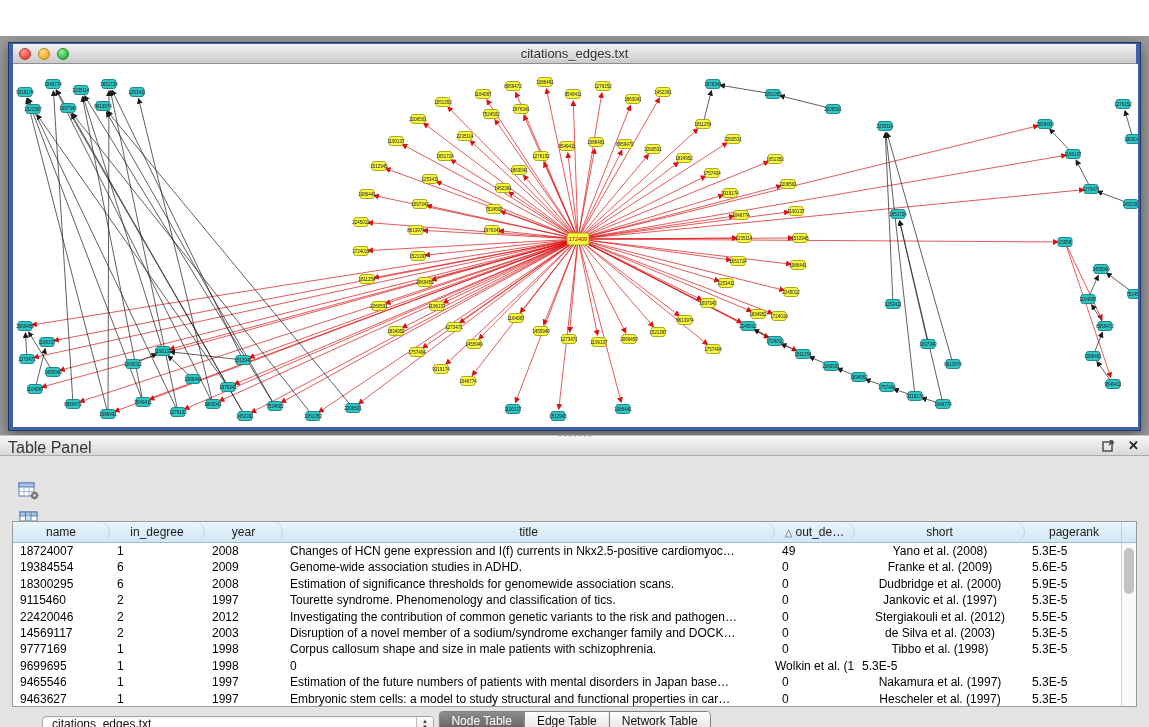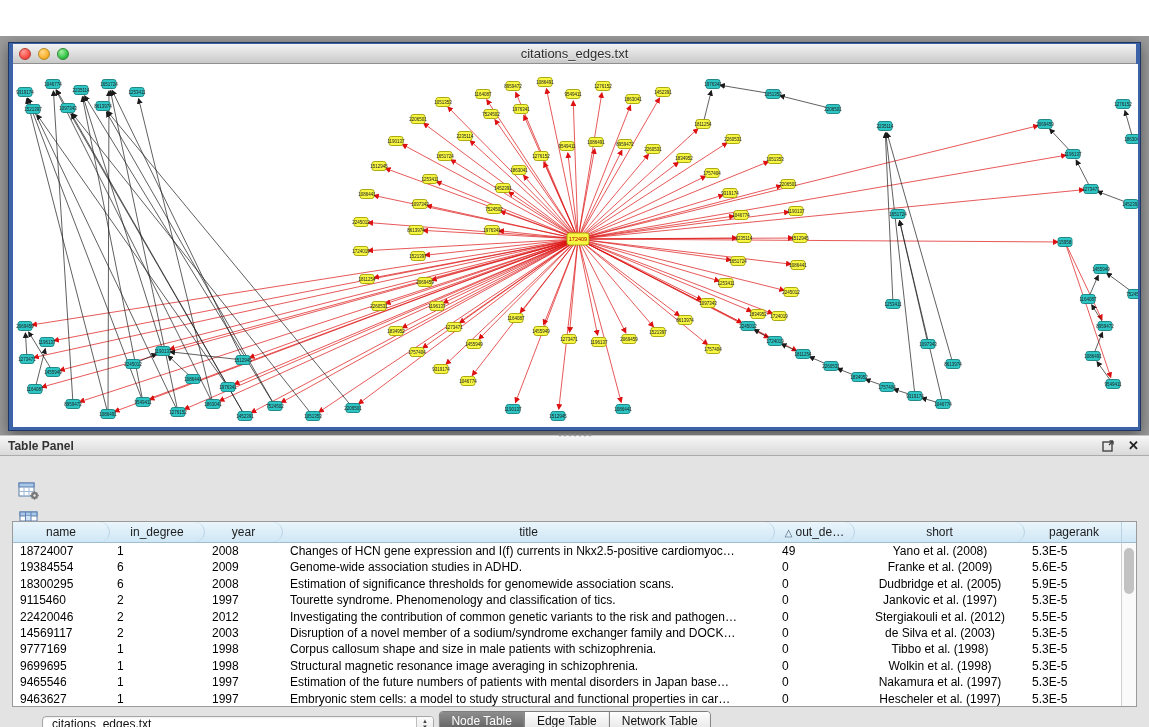--- a/index.html
+++ b/index.html
@@ -20,21 +20,21 @@
   .tl.green { background:radial-gradient(circle at 35% 30%, #a4eda0, #35c649 60%, #23913a); border:1px solid #2a8a33; }
   .win-title { text-align:center; font-size:13px; line-height:19px; color:#2e2e2e; text-shadow:0 1px 0 rgba(255,255,255,.7); }
   .net-canvas { position:relative; width:1125px; height:363px; background:#ffffff; overflow:hidden; }
   .net-canvas svg { display:block; }
   .net-canvas text { pointer-events:none; }
 
   
   .table-panel { position:absolute; left:0; top:399px; width:1149px; height:328px; background:#e3e3e3; }
   .panel-header { position:absolute; left:0; top:0; width:100%; height:21px;
     background:linear-gradient(#f7f7f7,#d9d9d9); border-top:1px solid #c4c4c4; border-bottom:1px solid #ababab; }
-  .panel-title { position:absolute; left:8px; top:3px; font-size:12px; color:#333;font-weight:bold; }
+  .panel-title { position:absolute; left:8px; top:3px; font-size:16px; color:#333; }
   .panel-header-icons { position:absolute; right:8px; top:2px; display:flex; gap:10px; align-items:center; }
   .ph-icon { width:15px; height:15px; display:flex; align-items:center; justify-content:center; cursor:default; }
   .close-x { font-size:13px; font-weight:bold; color:#222; line-height:15px; }
   .divider-grip { position:absolute; left:50%; top:-4px; transform:translateX(-50%); width:34px; height:6px;
     background:radial-gradient(circle, #8a8a8a 1px, transparent 1.4px); background-size:5px 5px; background-position:center; }
 
   .toolbar { position:absolute; left:16px; top:46px; height:32px; display:flex; align-items:flex-start; gap:9px;flex-direction:column; }
   .tb-btn { width:26px; height:26px; display:flex; align-items:center; justify-content:center; border-radius:3px; }
   .fx { font-family:"Liberation Serif", serif; font-style:italic; font-size:15px; color:#222; }
   .combo { margin-left:26px; width:392px; height:22px; background:#ffffff; border:1px solid #a6a6a6; border-radius:4px;
@@ -608,21 +608,21 @@
             <div class="tcell">0</div>
             <div class="tcell center">Franke et al. (2009)</div>
             <div class="tcell">5.6E-5</div>
           </div>
           <div class="trow cols">
             <div class="tcell">18300295</div>
             <div class="tcell">6</div>
             <div class="tcell">2008</div>
             <div class="tcell">Estimation of significance thresholds for genomewide association scans.</div>
             <div class="tcell">0</div>
-            <div class="tcell center">Dudbridge et al. (2005)</div>
+            <div class="tcell center">Dudbridge et al. (2000)</div>
             <div class="tcell">5.9E-5</div>
           </div>
           <div class="trow cols">
             <div class="tcell">9115460</div>
             <div class="tcell">2</div>
             <div class="tcell">1997</div>
             <div class="tcell">Tourette syndrome. Phenomenology and classification of tics.</div>
             <div class="tcell">0</div>
             <div class="tcell center">Jankovic et al. (1997)</div>
             <div class="tcell">5.3E-5</div>
@@ -651,21 +651,20 @@
             <div class="tcell">1998</div>
             <div class="tcell">Corpus callosum shape and size in male patients with schizophrenia.</div>
             <div class="tcell">0</div>
             <div class="tcell center">Tibbo et al. (1998)</div>
             <div class="tcell">5.3E-5</div>
           </div>
           <div class="trow cols">
             <div class="tcell">9699695</div>
             <div class="tcell">1</div>
             <div class="tcell">1998</div>
-            <div class="tcell">Structural magnetic resonance image averaging in schizophrenia.</div>
             <div class="tcell">0</div>
             <div class="tcell center">Wolkin et al. (1998)</div>
             <div class="tcell">5.3E-5</div>
           </div>
           <div class="trow cols">
             <div class="tcell">9465546</div>
             <div class="tcell">1</div>
             <div class="tcell">1997</div>
             <div class="tcell">Estimation of the future numbers of patients with mental disorders in Japan base…</div>
             <div class="tcell">0</div>

